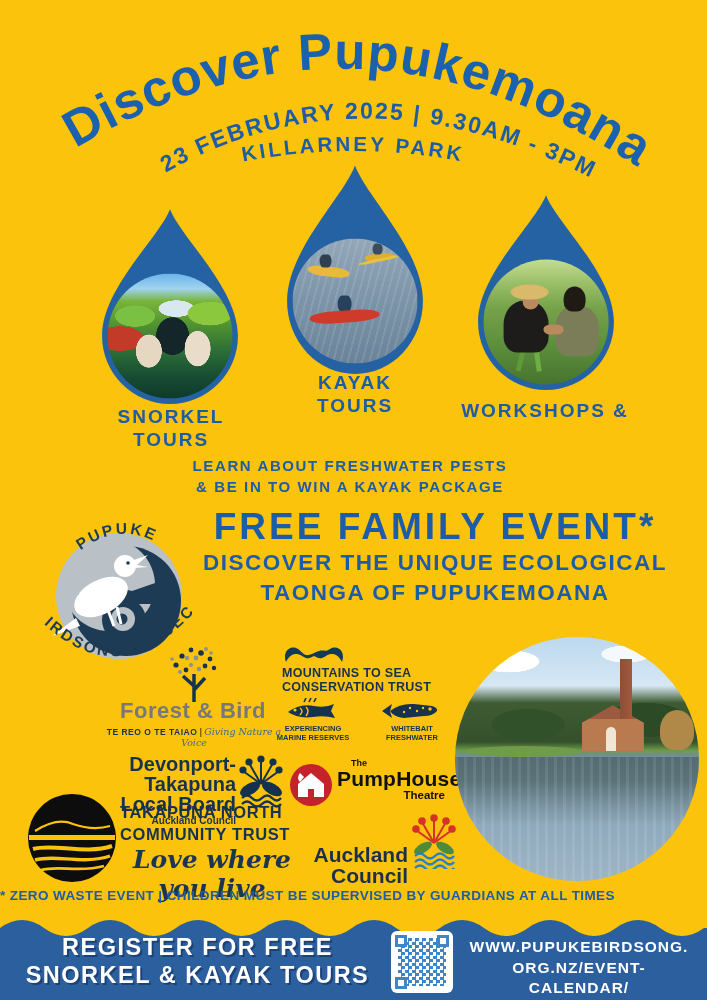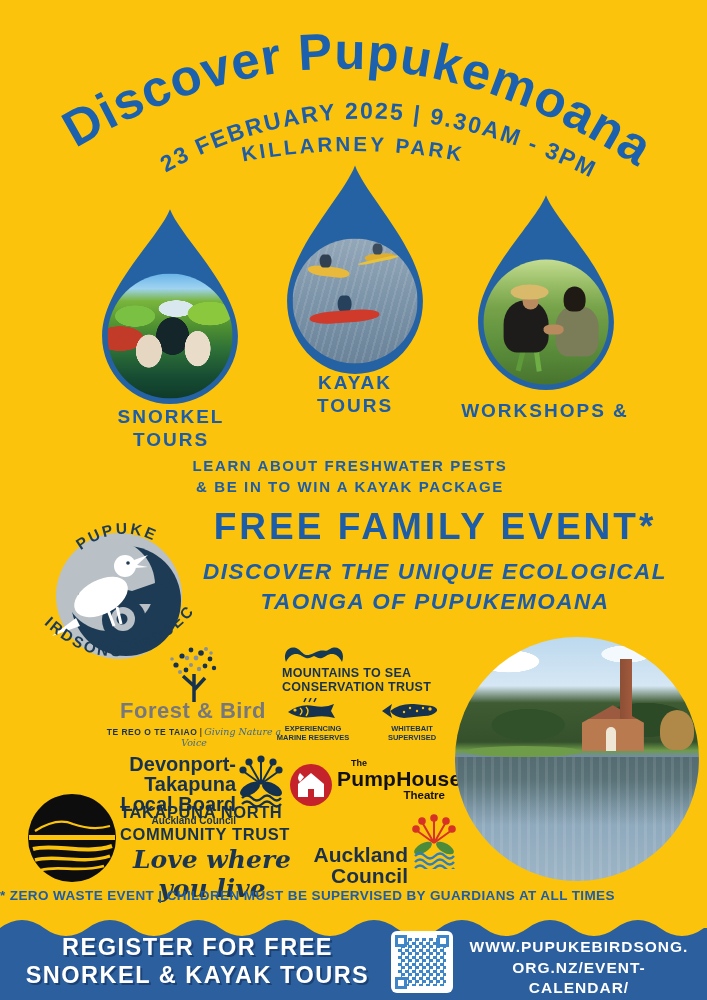--- a/index.html
+++ b/index.html
@@ -50,21 +50,21 @@
   .w-flax{left:30%;top:56%;width:4%;height:34%;background:#5f9a3a;transform:rotate(14deg);}
   .w-flax2{left:40%;top:54%;width:4%;height:36%;background:#6fae45;transform:rotate(-8deg);}
   .lbl{position:absolute;text-align:center;font-weight:800;font-size:19px;letter-spacing:2px;line-height:1.2;color:#1d5ca7;}
   .lbl-snorkel{left:90px;top:406px;width:162px;}
   .lbl-kayak{left:269px;top:372px;width:172px;}
   .lbl-workshops{left:428px;top:400px;width:234px;}
   .pests{position:absolute;left:103px;top:455px;width:494px;text-align:center;
          font-weight:800;font-size:15px;letter-spacing:1.6px;line-height:1.4;color:#1d5ca7;}
   .free{position:absolute;left:175px;top:506px;width:520px;text-align:center;color:#1d5ca7;}
   .free-h{font-size:37px;font-weight:800;letter-spacing:3px;}
-  .free-s{font-size:22.5px;font-weight:800;letter-spacing:1.5px;line-height:1.32;margin-top:9px;font-style:italic;}
+  .free-s{font-size:22.5px;font-weight:800;letter-spacing:1.5px;line-height:1.32;}
   
   .birdsong{position:absolute;left:38px;top:498px;}
   .arc-txt{font-size:15.5px;font-weight:700;fill:#1d3b54;letter-spacing:2.5px;}
   .fb-name{position:absolute;left:112px;top:698px;width:162px;text-align:center;
            font-size:22px;font-weight:700;color:#77787b;letter-spacing:.5px;}
   .fb-tag{position:absolute;left:106px;top:726px;width:176px;text-align:center;font-size:8.5px;}
   .fb-tag b{color:#16324f;font-weight:800;letter-spacing:.5px;}
   .fb-tag i{font-family:"DejaVu Serif",serif;font-style:italic;color:#3d6b8e;font-size:9.5px;}
   .mts-text{position:absolute;left:282px;top:666px;font-size:12.5px;font-weight:600;color:#16324f;line-height:1.15;letter-spacing:.3px;}
   .emr-text{position:absolute;left:268px;top:724px;width:90px;text-align:center;
@@ -281,21 +281,21 @@
     <path d="M2 11 L12 4 10 11 12 18 Z" fill="#16324f"></path>
     <path d="M10 11 Q20 3 34 4 L52 6 Q58 8 57 11 Q53 16 44 16 L24 18 Q14 17 10 11 Z" fill="#16324f"></path>
     <circle cx="50" cy="9" r="1.7" fill="#fcc30d"></circle>
     <circle cx="30" cy="8" r="1.2" fill="#fcc30d"></circle>
       <circle cx="37" cy="11" r="1.2" fill="#fcc30d"></circle>
     <circle cx="24" cy="12" r="1.2" fill="#fcc30d"></circle>
       <circle cx="43" cy="8" r="1.2" fill="#fcc30d"></circle>
   </svg>
   <div class="wb-text">
     <div>WHITEBAIT</div>
-    <div>SUPERVISED</div>
+    <div>FRESHWATER</div>
   </div>
 
   <div class="dtlb-text">
     <div class="l1">Devonport-Takapuna</div>
     <div class="l2">Local Board</div>
     <div class="l3">Auckland Council</div>
   </div>
   <svg class="dtlb-icon" width="46" height="58" viewBox="0 0 46 58">
     <g stroke="#14314e" stroke-width="2" fill="#14314e">
       <path d="M23 32 L23 8 M23 32 L11 11 M23 32 L35 11 M23 32 L5 19 M23 32 L41 19" fill="none"></path>

